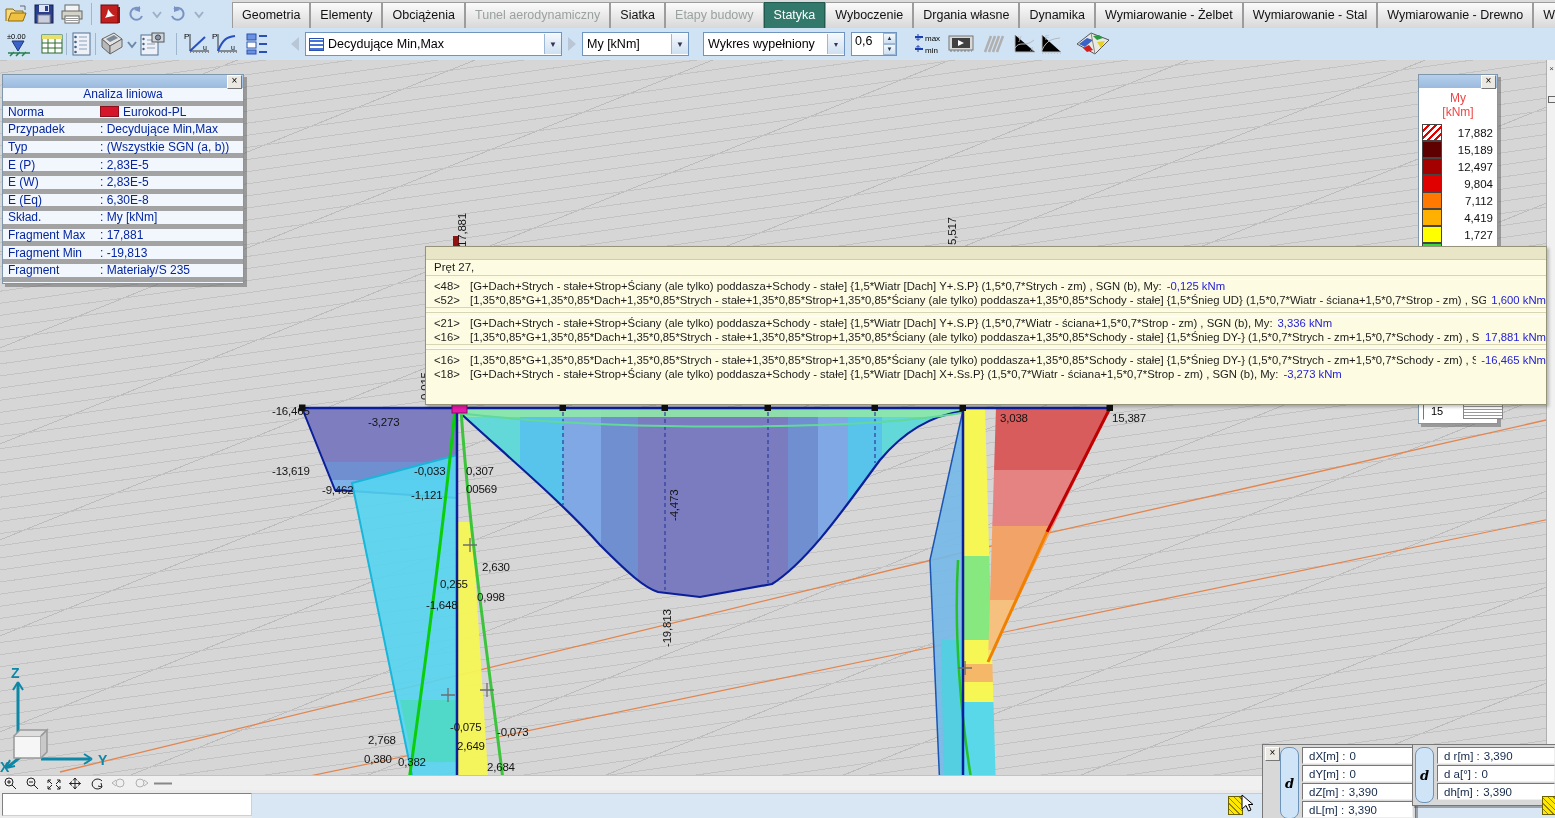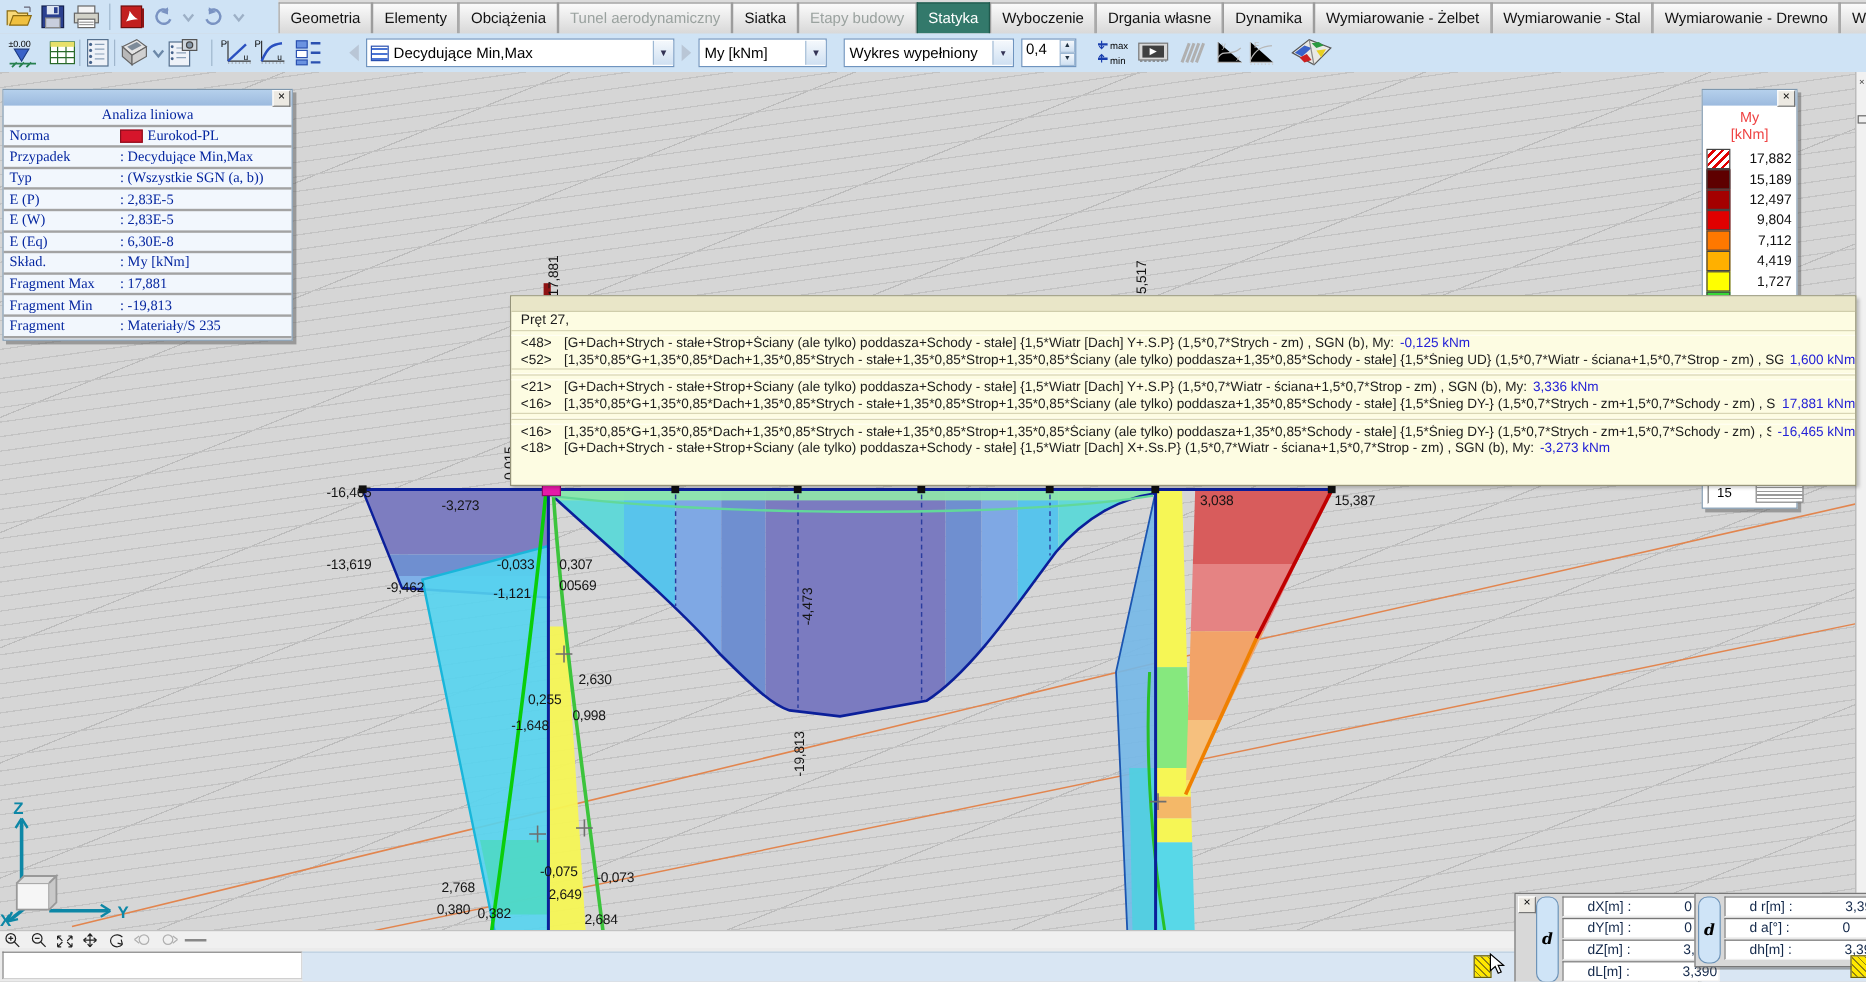--- a/index.html
+++ b/index.html
@@ -39,21 +39,21 @@
   #drawsvg{position:absolute;left:0;top:0;}
   #dlabels{position:absolute;left:0;top:0;width:1555px;height:818px;z-index:3;pointer-events:none;}
   .dlabel{position:absolute;font-size:11.5px;color:#141414;white-space:nowrap;letter-spacing:-0.2px;}
   .dlabel.rot{transform:rotate(-90deg);transform-origin:0 0;}
   
   .fpanel{position:absolute;background:#f2f7fd;border:1px solid #7e97ad;box-shadow:3px 3px 0 rgba(80,80,80,.45);}
   .ptitle{height:13px;background:linear-gradient(#b5d0ec,#9cbade);position:relative;}
   .xbtn{position:absolute;right:1px;top:0px;width:13px;height:12px;background:#ece9e2;border:1px solid;border-color:#fff #777 #777 #fff;
         font-size:10px;line-height:10px;text-align:center;color:#000;cursor:default;}
   #infopanel{left:2px;top:74px;width:240px;height:208px;z-index:5;}
-  .ip-row{height:17.6px;display:flex;align-items:center;border-bottom:2px solid #a3a3a3;font-size:12px;color:#0526a0;padding-left:5px;box-sizing:border-box;font-family:Liberation Serif, serif;}
+  .ip-row{height:17.6px;display:flex;align-items:center;border-bottom:5px solid #a3a3a3;font-size:12px;color:#0526a0;padding-left:5px;box-sizing:border-box;}
   .ip-header{justify-content:center;padding-left:0;}
   .ip-label{width:92px;flex:0 0 auto;}
   .ip-value{flex:1;white-space:nowrap;overflow:hidden;}
   .flag{display:inline-block;width:17px;height:9px;background:#d6152b;border:1px solid #8c0f1e;margin-right:4px;flex:0 0 auto;}
   #legendpanel{left:1418px;top:74px;width:78px;height:348px;background:#fff;z-index:5;}
   #legendhead{font-size:12px;color:#ef4444;text-align:center;line-height:14px;margin-top:3px;}
   #legend-rows{margin-top:5px;}
   .lg-row{height:17px;display:flex;align-items:center;padding:0 4px 0 3px;}
   .lg-swatch{width:18px;height:15px;border:1px solid #444;flex:0 0 auto;}
   .lg-swatch.hatch{background:repeating-linear-gradient(135deg,#fff 0 3px,#e00000 3px 5px);}
@@ -78,21 +78,21 @@
   #statusbar{position:absolute;left:0;top:790px;width:1555px;height:28px;background:#ebebeb;z-index:4;}
   #statusinput{position:absolute;left:2px;top:3px;width:248px;height:21px;background:#fff;border:1px solid;border-color:#808080 #d0d0d0 #d0d0d0 #808080;}
   #statusprog{position:absolute;left:252px;top:3px;right:0;height:25px;background:#d9e6f3;border-top:1px solid #bccfdf;}
   
   .cpanel{position:absolute;background:#d8d8d8;border:1px solid #777;box-shadow:2px 2px 0 rgba(80,80,80,.45);display:flex;z-index:7;padding:2px;}
   .cp-xcol{width:15px;flex:0 0 auto;position:relative;}
   .cp-handle{width:17px;flex:0 0 auto;background:#cfe4f7;border:1px solid #6d93b8;border-radius:8px;margin-right:3px;
       display:flex;align-items:center;justify-content:center;font-family:"DejaVu Serif",serif;font-style:italic;font-weight:bold;font-size:13px;color:#000;}
   .cp-rows{flex:1;display:flex;flex-direction:column;gap:1px;}
   .cp-row{height:15px;background:#fff;border:1px solid;border-color:#777 #eee #eee #777;font-size:11.5px;color:#13284a;
-      display:flex;align-items:center;padding-left:20px;white-space:nowrap;gap:40px;}
+      display:flex;align-items:center;padding-left:6px;white-space:nowrap;}
   .cp-row .cl{flex:0 0 auto;}
   .cp-row .cv{margin-left:4px;}
   
   .hatchy{position:absolute;background:repeating-linear-gradient(45deg,#ffe800 0 3px,#938312 3px 4px);border:1px solid #6b6000;z-index:8;}
   #rightstrip{position:absolute;left:1546px;top:60px;width:9px;height:715px;background:#f1f1f1;border-left:1px solid #b0b0b0;z-index:2;}
   #rs-x{position:absolute;left:0;top:4px;width:9px;text-align:center;font-size:8px;color:#444;}
   #rs-box{position:absolute;left:1px;top:36px;width:6px;height:5px;border:1px solid #666;}
   .icsvg{display:block;}
 </style>
 </head>
@@ -260,21 +260,21 @@
   <span class="flowarrow right"></span>
   <div class="combo" style="width:105px">
     <span class="cval">My [kNm]</span>
     <span class="cbtn">▼</span>
   </div>
   <div class="combo" style="width:140px;margin-left:14px">
     <span class="cval">Wykres wypełniony</span>
     <span class="cbtn">▾</span>
   </div>
   <div class="spin" style="margin-left:6px">
-    <span class="cval">0,4</span>
+    <span class="cval">0,6</span>
     <span class="spincol">
         <div>▲</div>
         <div>▼</div>
       </span>
   </div>
   <span class="ticon" style="margin-left:16px">
     <svg class="icsvg" width="28" height="24">
       <path d="M2 5 H10" stroke="#1a3fae" stroke-width="2"></path>
         <path d="M5 2 L5 8 M3 6.5 L5 8.5 L7 6.5" stroke="#1a3fae" fill="none"></path>
       <text x="12" y="9" font-size="8" fill="#000">max</text>

